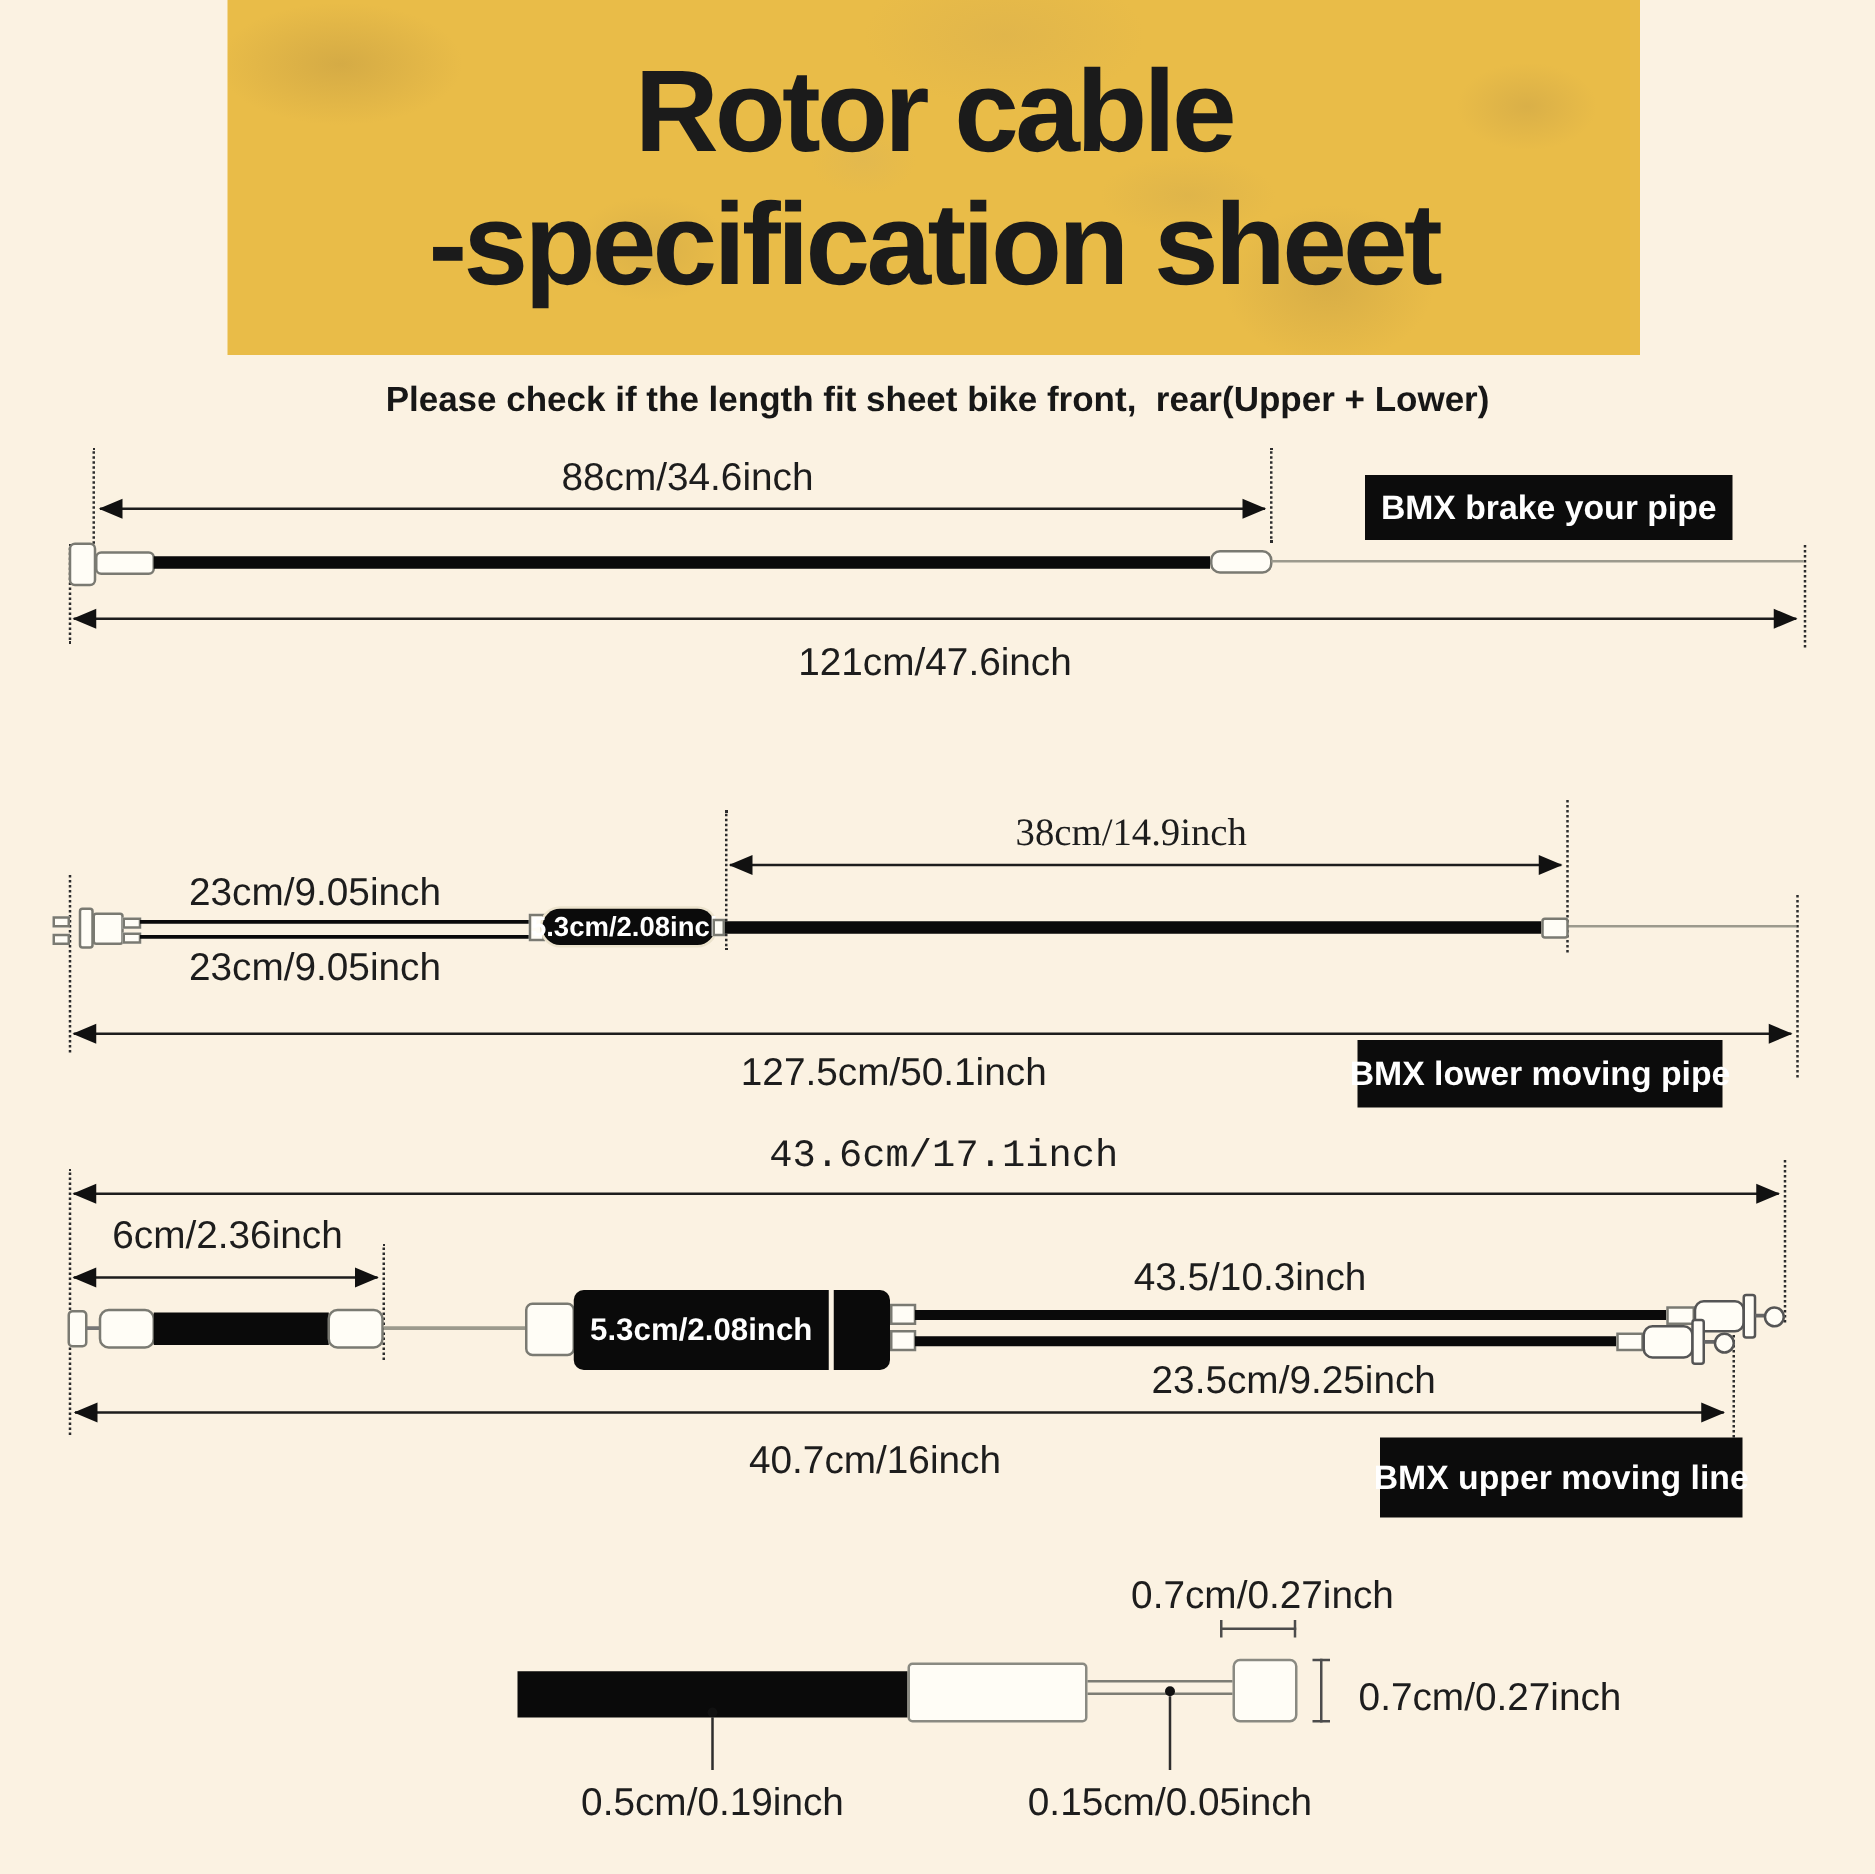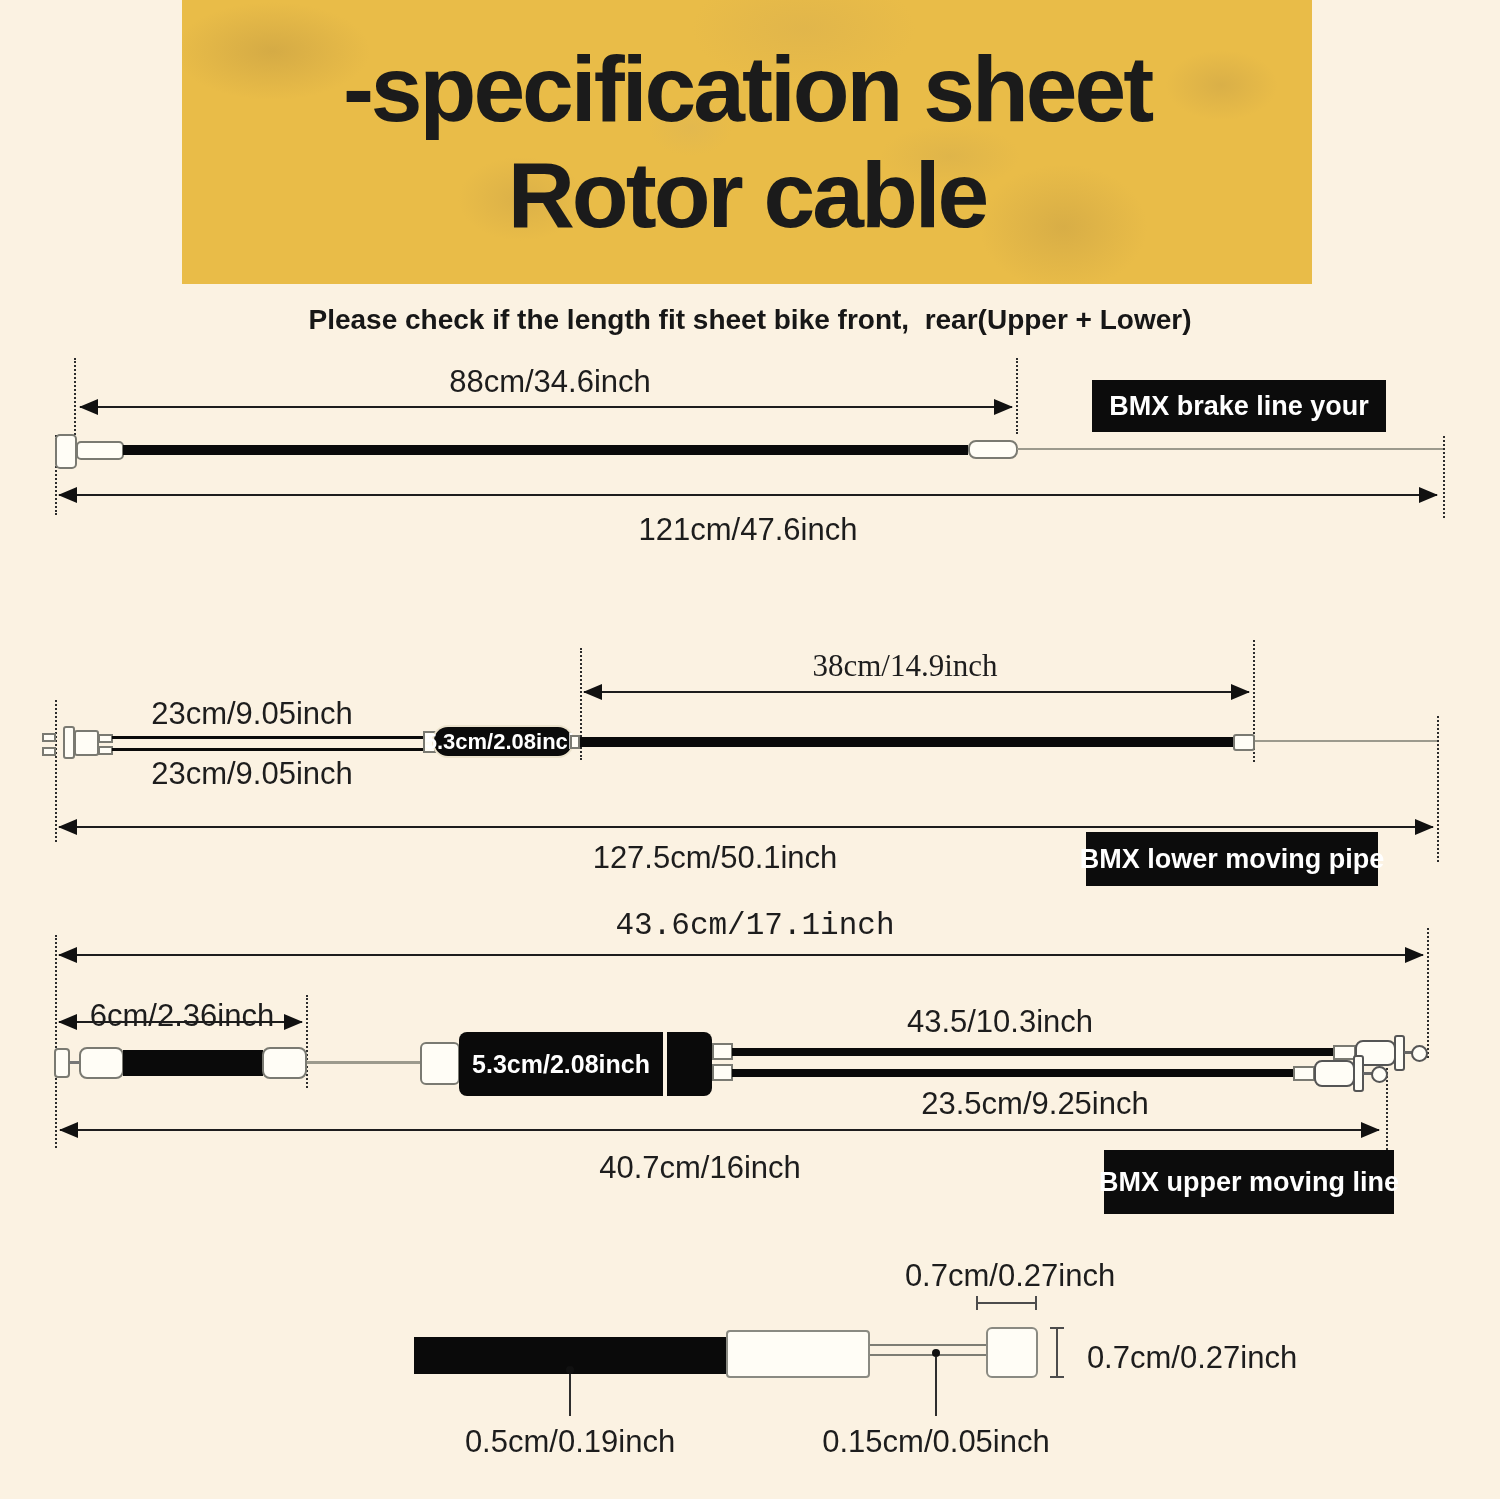--- a/index.html
+++ b/index.html
@@ -64,22 +64,22 @@
   .nip{border-radius:50%;}
   .tick{position:absolute;background:#4c4c4c;}
   .callout-line{position:absolute;width:2px;background:#2e2e2e;}
   .callout-dot{position:absolute;width:8px;height:8px;border-radius:50%;background:#111;}
 </style>
 </head>
 <body>
 
 <div class="banner">
   <div class="title-wrap">
+    <div class="title-line">Rotor cable</div>
     <div class="title-line">-specification sheet</div>
-    <div class="title-line">Rotor cable</div>
   </div>
 </div>
 
 <div class="subtitle">Please check if the length fit sheet bike front,  rear(Upper + Lower)</div>
 
 <div>
   <div class="dotted" style="left:74px;top:358px;height:96px;"></div>
   <div class="dotted" style="left:55px;top:435px;height:80px;"></div>
   <div class="dotted" style="left:1016px;top:358px;height:76px;"></div>
   <div class="dotted" style="left:1443px;top:436px;height:82px;"></div>
@@ -89,21 +89,21 @@
 
   <div class="white" style="left:55px;top:434px;width:22px;height:35px;border-radius:5px;"></div>
   <div class="white" style="left:76px;top:441px;width:48px;height:19px;border-radius:5px;"></div>
   <div class="blackbar" style="left:123px;top:445px;width:845px;height:10px;"></div>
   <div class="white" style="left:968px;top:440px;width:50px;height:19px;border-radius:8px;"></div>
   <div class="thin" style="left:1017px;top:448px;width:426px;height:2px;"></div>
 
   <div class="arrow" style="left:59px;top:494px;width:1378px;"></div>
   <div class="dlabel" style="left:748px;top:512px;">121cm/47.6inch</div>
 
-  <div class="tag" style="left:1092px;top:380px;width:294px;height:52px;">BMX brake line your</div>
+  <div class="tag" style="left:1092px;top:380px;width:294px;height:52px;">BMX brake your pipe</div>
 </div>
 
 <div>
   <div class="dotted" style="left:55px;top:700px;height:142px;"></div>
   <div class="dotted" style="left:580px;top:648px;height:112px;"></div>
   <div class="dotted" style="left:1253px;top:640px;height:122px;"></div>
   <div class="dotted" style="left:1437px;top:716px;height:146px;"></div>
 
   <div class="white" style="left:42px;top:733px;width:14px;height:9px;"></div>
   <div class="white" style="left:42px;top:747px;width:14px;height:9px;"></div>
@@ -137,21 +137,21 @@
 
 <div>
   <div class="dotted" style="left:55px;top:935px;height:213px;"></div>
   <div class="dotted" style="left:306px;top:995px;height:93px;"></div>
   <div class="dotted" style="left:1427px;top:928px;height:130px;"></div>
   <div class="dotted" style="left:1386px;top:1068px;height:82px;"></div>
 
   <div class="dlabel" style="left:755px;top:908px;font-family:Liberation Mono, monospace;">43.6cm/17.1inch</div>
   <div class="arrow" style="left:59px;top:954px;width:1364px;"></div>
 
-  <div class="dlabel" style="left:182px;top:970px;margin-top:28px;">6cm/2.36inch</div>
+  <div class="dlabel" style="left:182px;top:970px;">6cm/2.36inch</div>
   <div class="arrow" style="left:59px;top:1021px;width:243px;"></div>
 
   <div class="white" style="left:54px;top:1048px;width:16px;height:30px;border-radius:4px;"></div>
   <div class="thin" style="left:69px;top:1061px;width:12px;height:3px;background:#777;"></div>
   <div class="white" style="left:79px;top:1047px;width:45px;height:32px;border-radius:8px;"></div>
   <div class="blackbar" style="left:123px;top:1050px;width:140px;height:26px;"></div>
   <div class="white" style="left:262px;top:1047px;width:45px;height:32px;border-radius:8px;"></div>
   <div class="thin" style="left:307px;top:1061px;width:113px;height:3px;"></div>
 
   <div class="white" style="left:420px;top:1042px;width:40px;height:43px;border-radius:6px;"></div>

